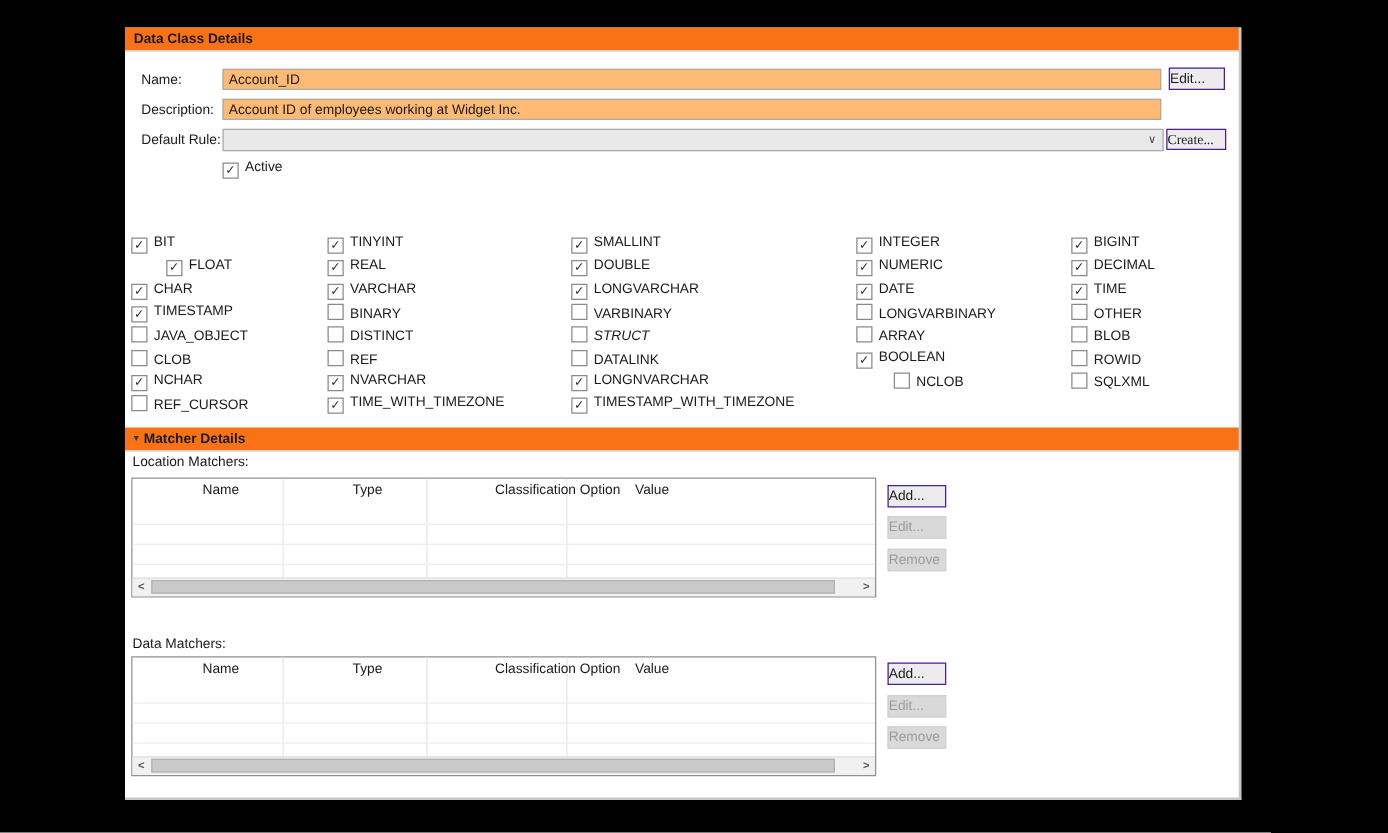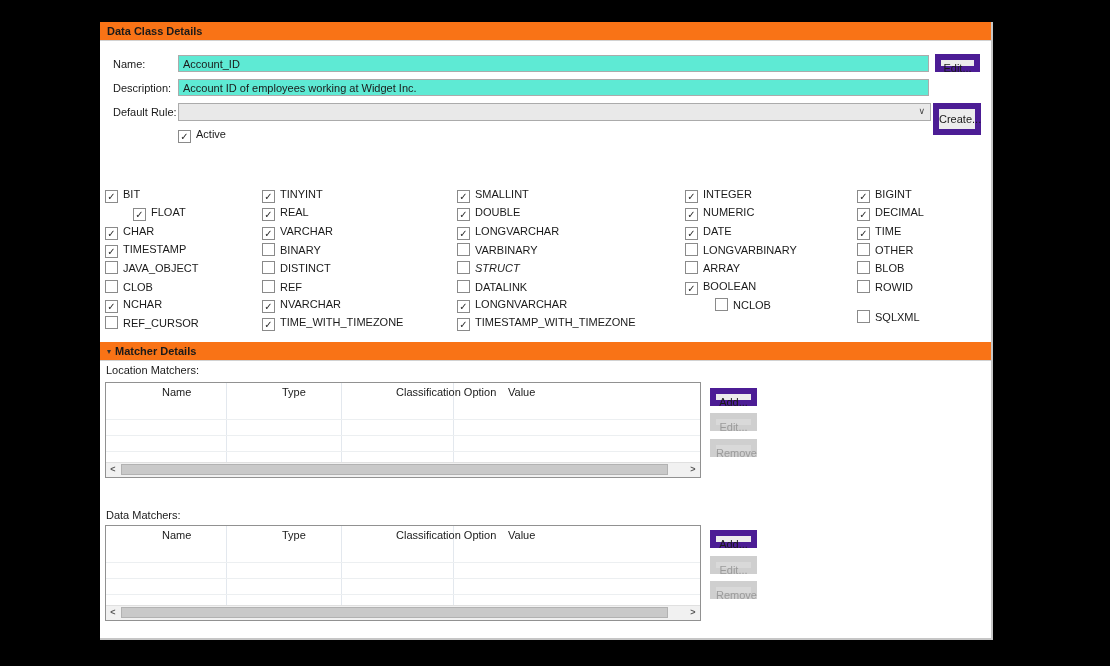--- a/index.html
+++ b/index.html
@@ -13,30 +13,30 @@
   }
   .band{
     position:absolute;left:0;width:100%;height:19px;background:#f97316;
     border-bottom:1px solid #d2d2d2;box-sizing:border-box;line-height:18px;
   }
   .band .band-inner{display:inline-block;margin-left:7px;font-weight:bold;}
   .band .tri{font-size:8px;color:#333;margin-right:4px;vertical-align:1px;}
   .focus-dotted{outline:1px dotted #666;padding:0 2px;}
   .flabel{position:absolute;left:13px;white-space:nowrap;}
   .tinput{
-    position:absolute;height:17px;border:1px solid #ababab;background:#5eead4;
+    position:absolute;height:17px;border:1px solid #ababab;background:#fdba74;
     font-family:inherit;font-size:11px;padding:0 4px;box-sizing:border-box;color:#1a1a1a;
   }
   .combo{
     position:absolute;height:18px;border:1px solid #ababab;background:#e9e9e9;box-sizing:border-box;
   }
   .combo .chev{position:absolute;right:5px;top:2px;font-size:9px;color:#444;}
   .btn{
-    position:absolute;background:#ececec;border:6px solid #4c1d95;box-sizing:border-box;
-    font-family:inherit;font-size:11px;color:#1a1a1a;text-align:center;line-height:16px;padding:0;
+    position:absolute;background:#ececec;border:1px solid #4c1d95;box-sizing:border-box;
+    font-family:inherit;font-size:11px;color:#1a1a1a;text-align:left;line-height:16px;padding:0;
   }
   .btn.disabled{background:#d9d9d9;border-color:#cfcfcf;color:#9b9b9b;}
   .cb{position:absolute;height:14px;white-space:nowrap;}
   .cb .box{
     display:inline-block;width:11px;height:11px;border:1px solid #8a8a8a;background:#fff;
     vertical-align:-2px;margin-right:5px;text-align:center;line-height:11px;font-size:10px;color:#2b2b2b;
   }
   .grid-table{
     position:absolute;width:596px;height:96px;border:1px solid #919191;background:#fff;box-sizing:border-box;
   }
@@ -71,21 +71,21 @@
   <button class="btn" style="left:835px;top:32px;width:45px;height:18px;">Edit...</button>
 
   <div class="flabel" style="top:60px;">Description:</div>
   <input class="tinput" style="left: 78px; top: 57px; width: 751px;" value="Account ID of employees working at Widget Inc.">
 
   <div class="flabel" style="top:84px;">Default Rule:</div>
   <div class="combo" style="left:78px;top:81px;width:753px;">
     <span></span>
     <span class="chev">∨</span>
   </div>
-  <button class="btn" style="left:833px;top:81px;width:48px;height:32px;">Create...</button>
+  <button class="btn" style="left:833px;top:81px;width:48px;height:17px;font-family:Liberation Serif, serif;">Create...</button>
 
   <div class="cb" style="left:78px;top:106px;">
     <span class="box">✓</span><span>Active</span>
   </div>
 
 
   <div id="rdb-grid">
       <div class="cb" style="left: 5px; top: 166px;"><span class="box">✓</span><span>BIT</span></div>
       <div class="cb" style="left: 5px; top: 184px; padding-left: 28px;"><span class="box">✓</span><span>FLOAT</span></div>
       <div class="cb" style="left: 5px; top: 203px;"><span class="box">✓</span><span>CHAR</span></div>
@@ -116,21 +116,21 @@
       <div class="cb" style="left: 585px; top: 221px;"><span class="box"></span><span>LONGVARBINARY</span></div>
       <div class="cb" style="left: 585px; top: 239px;"><span class="box"></span><span>ARRAY</span></div>
       <div class="cb" style="left: 585px; top: 258px;"><span class="box">✓</span><span>BOOLEAN</span></div>
       <div class="cb" style="left: 585px; top: 276px; margin-left: 30px;"><span class="box"></span><span>NCLOB</span></div>
       <div class="cb" style="left: 757px; top: 166px;"><span class="box">✓</span><span>BIGINT</span></div>
       <div class="cb" style="left: 757px; top: 184px;"><span class="box">✓</span><span>DECIMAL</span></div>
       <div class="cb" style="left: 757px; top: 203px;"><span class="box">✓</span><span>TIME</span></div>
       <div class="cb" style="left: 757px; top: 221px;"><span class="box"></span><span>OTHER</span></div>
       <div class="cb" style="left: 757px; top: 239px;"><span class="box"></span><span>BLOB</span></div>
       <div class="cb" style="left: 757px; top: 258px;"><span class="box"></span><span>ROWID</span></div>
-      <div class="cb" style="left: 757px; top: 276px; margin-top: 12px;"><span class="box"></span><span>SQLXML</span></div>
+      <div class="cb" style="left: 757px; top: 276px;"><span class="box"></span><span>SQLXML</span></div>
     </div>
 
   <div class="band" style="top:320px;">
     <span class="band-inner"><span class="tri">▾</span><span>Matcher Details</span></span>
   </div>
 
   <div class="section-label" style="top:342px;">Location Matchers:</div>
   <div class="grid-table" style="left:5px;top:360px;" id="loc-table">
     <div class="vline" style="left:120px;"></div>
     <div class="vline" style="left:235px;"></div>

